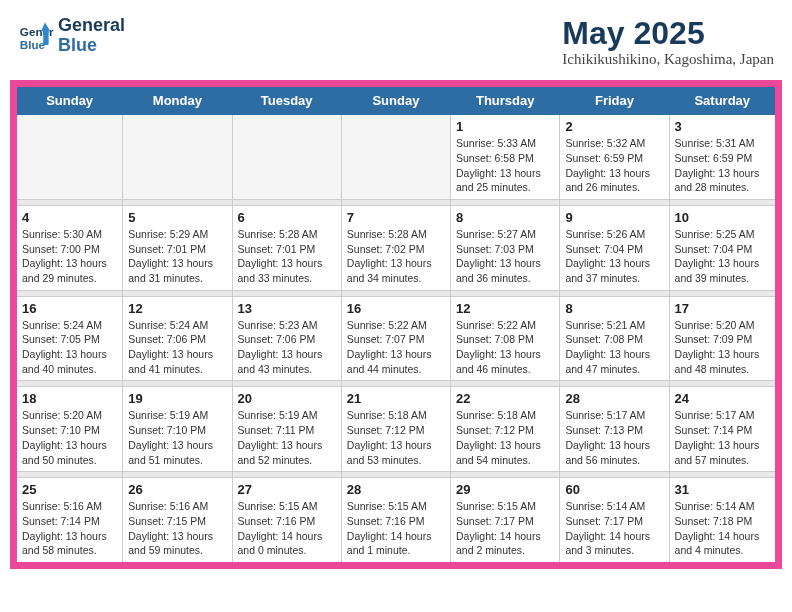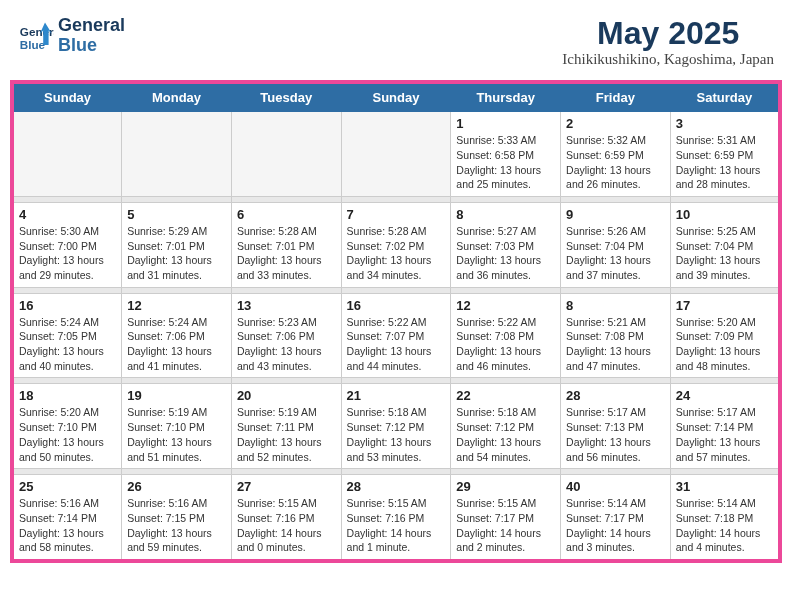--- a/index.html
+++ b/index.html
@@ -27,37 +27,37 @@
       font-weight: bold;
       color: #1a3a5c;
       line-height: 1.1;
     }
     .logo-icon {
       width: 36px;
       height: 36px;
       margin-right: 4px;
     }
     .title-block {
-      text-align: center;
+      text-align: left;
     }
     .month-title {
       font-size: 32px;
       font-weight: bold;
       color: #1a3a5c;
       line-height: 1.1;
     }
     .location-title {
       font-size: 15px;
       color: #444;
       font-family: Liberation Serif, serif;
     }
     .calendar {
       width: 100%;
       border-collapse: collapse;
-      border: 4px solid #ec4899;
+      border: 7px solid #ec4899;
     }
     .calendar th {
       background: #2e6da4;
       color: #fff;
       font-size: 13px;
       font-weight: bold;
       text-align: center;
       padding: 6px 4px;
       border: 1px solid #2e6da4;
     }
@@ -285,21 +285,21 @@
         </td>
         <td>
           <div class="day-number">28</div>
           <div class="day-info">Sunrise: 5:15 AM<br>Sunset: 7:16 PM<br>Daylight: 14 hours and 1 minute.</div>
         </td>
         <td>
           <div class="day-number">29</div>
           <div class="day-info">Sunrise: 5:15 AM<br>Sunset: 7:17 PM<br>Daylight: 14 hours and 2 minutes.</div>
         </td>
         <td>
-          <div class="day-number">40</div>
+          <div class="day-number">60</div>
           <div class="day-info">Sunrise: 5:14 AM<br>Sunset: 7:17 PM<br>Daylight: 14 hours and 3 minutes.</div>
         </td>
         <td>
           <div class="day-number">31</div>
           <div class="day-info">Sunrise: 5:14 AM<br>Sunset: 7:18 PM<br>Daylight: 14 hours and 4 minutes.</div>
         </td>
       </tr>
     </tbody>
 </table>
 

